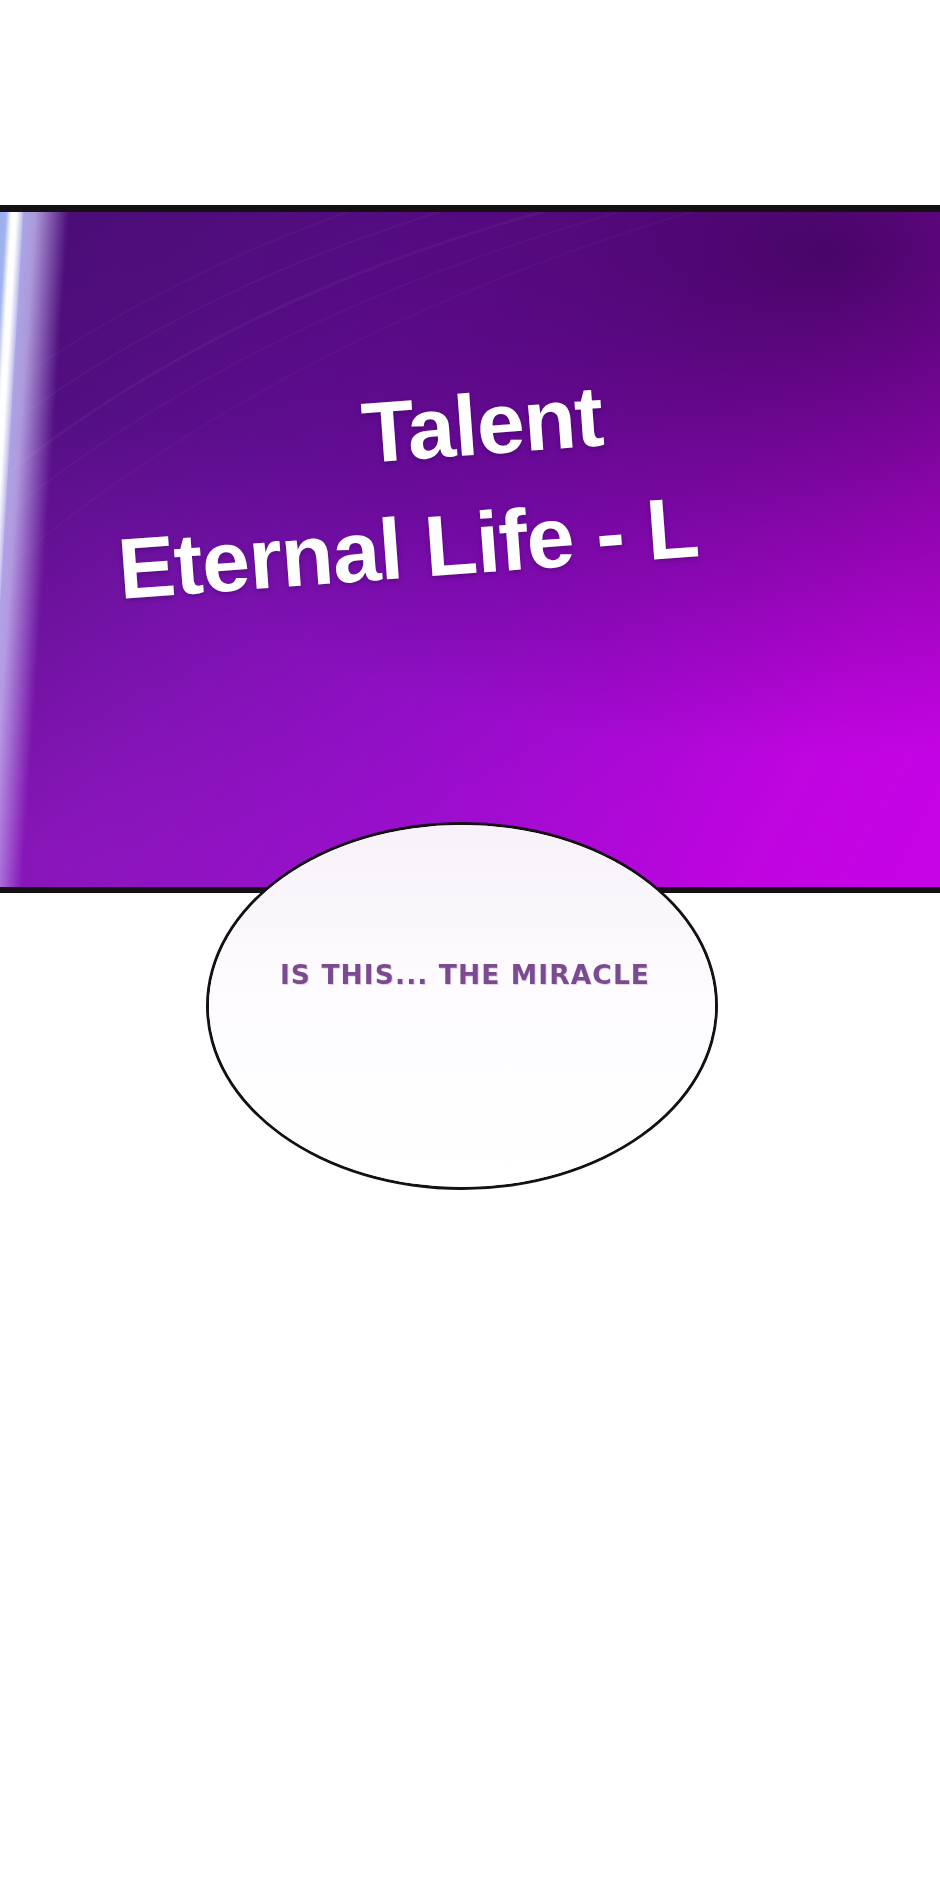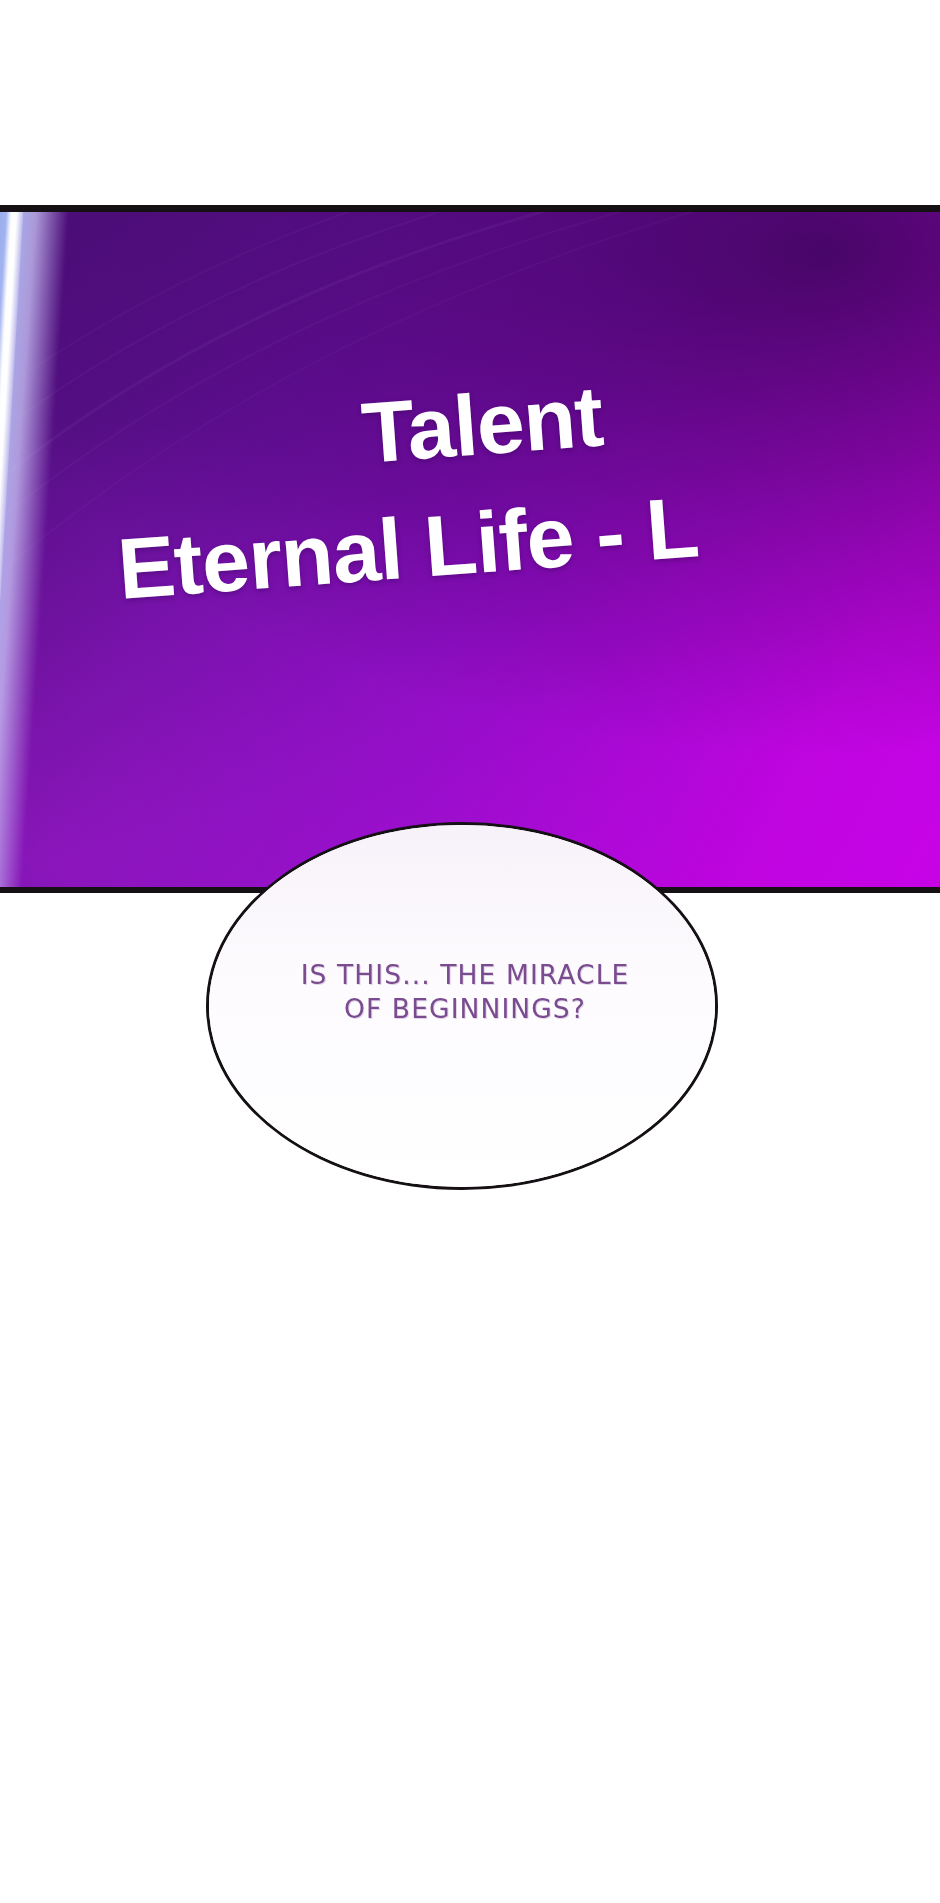--- a/index.html
+++ b/index.html
@@ -127,21 +127,21 @@
     background:linear-gradient(180deg,#f7f2f9 0%,#fdfbfe 42%,#ffffff 100%);
   }
   #bubble-text {
     position:absolute;
     left:0;
     top:133px;
     width:512px;
     text-align:center;
     color:#7a4b8f;
     font-family:"DejaVu Sans", sans-serif;
-    font-weight:400;
+    font-weight:700;
     font-size:26.5px;
     line-height:34px;
     letter-spacing:1.1px;
     text-shadow:1px 1px 0 rgba(170,140,190,0.35);
   }
   #bubble-text .line { display:block; }
 </style>
 </head>
 <body>
 
@@ -166,17 +166,16 @@
       <div class="title-line" id="title-line-1">Talent</div>
       <div class="title-line" id="title-line-2">Eternal Life - L</div>
     </div>
 
   </div>
 
   <div id="bubble">
     <div id="bubble-inner"></div>
     <div id="bubble-text">
       <span class="line">IS THIS... THE MIRACLE</span>
-      <span class="line">OF BEGINNINGS?</span>
     </div>
   </div>
 
 </div>
 
 </body></html>

